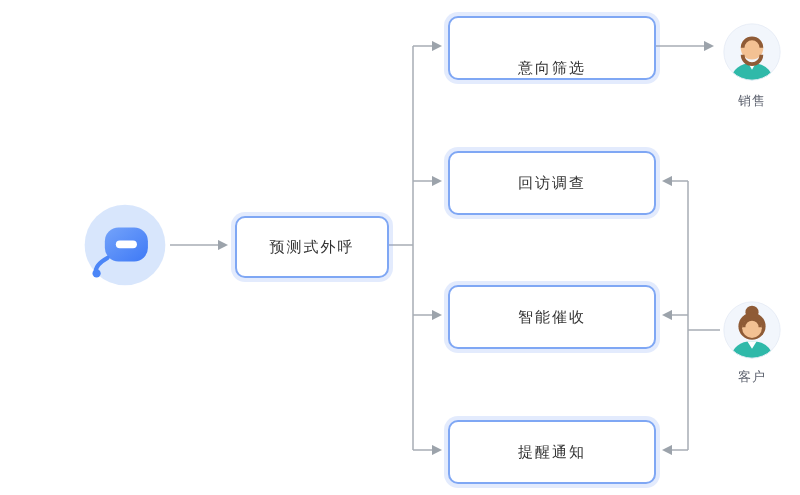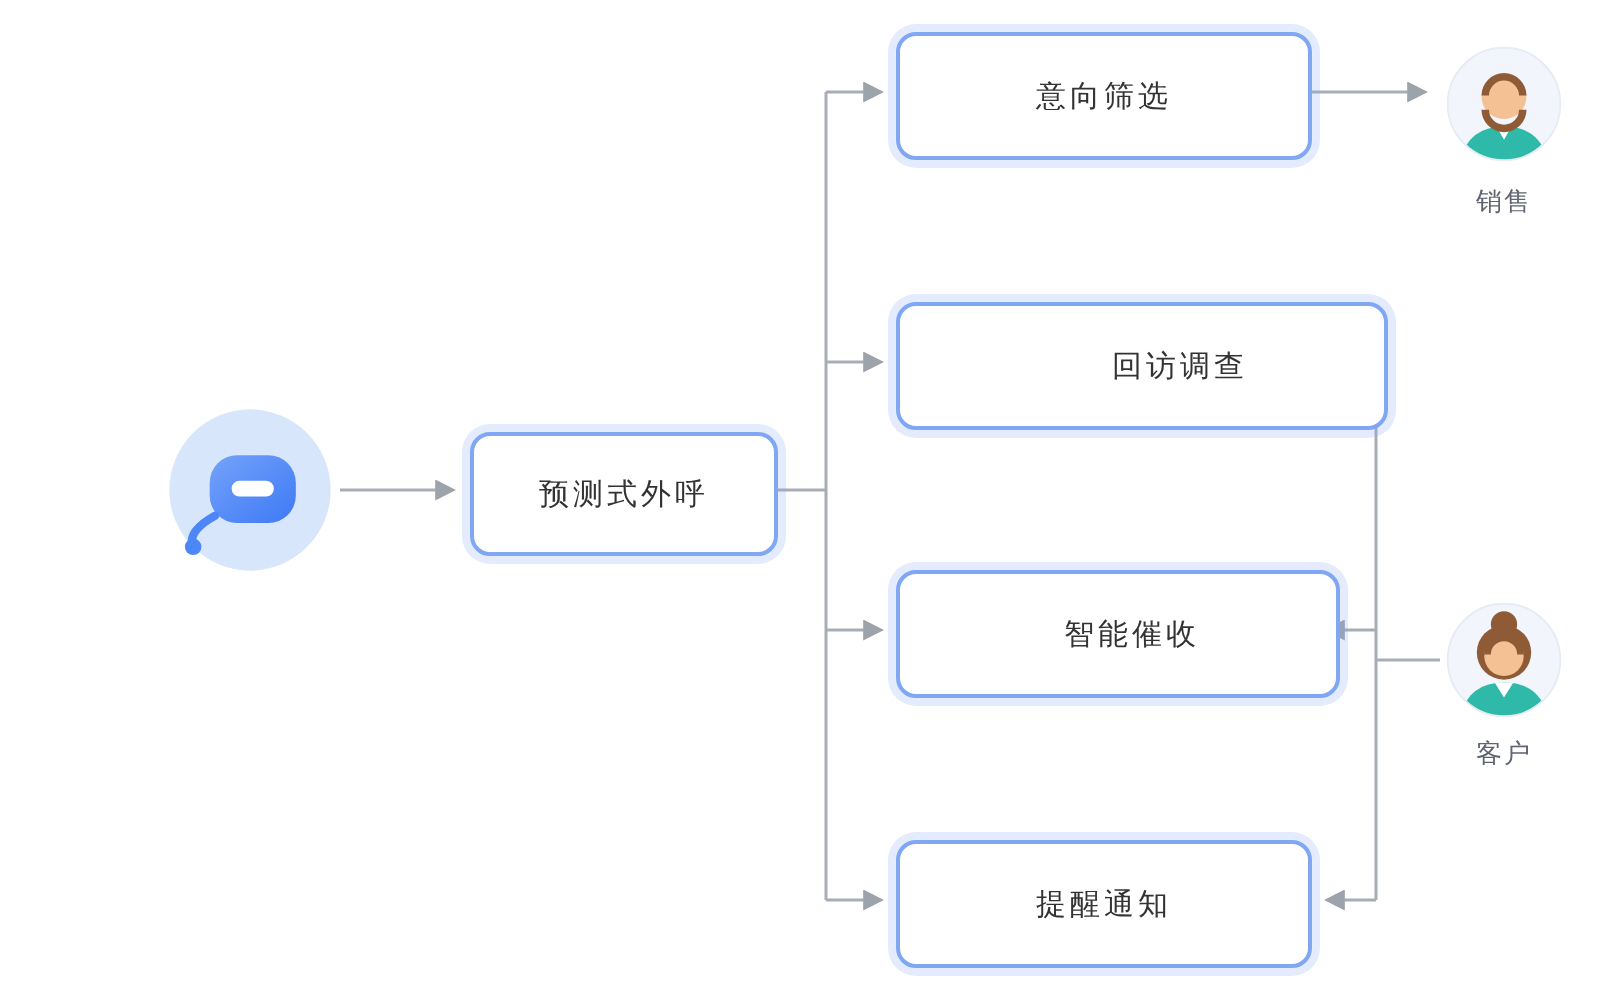--- a/index.html
+++ b/index.html
@@ -16,23 +16,23 @@
     background:#ffffff;
     border:2px solid #7fa7f4;
     border-radius:10px;
     box-shadow:0 0 0 4px rgba(126,163,245,0.22);
     display:flex;align-items:center;justify-content:center;
     font-size:15px;color:#333333;
     letter-spacing:2px;
   }
   .node-main{left:235px;top:216px;width:150px;height:58px;justify-content:center;}
   .branch{left:448px;width:204px;height:60px;}
-  .branch-1{top:16px;}
-  .branch-2{top:151px;padding-left:38px;}
-  .branch-3{top:285px;padding-left:14px;}
+  .branch-1{top:16px;align-items:flex-end;}
+  .branch-2{top:151px;}
+  .branch-3{top:285px;}
   .branch-4{top:420px;}
   .caption{
     position:absolute;
     font-size:13px;color:#5f6470;
     text-align:center;letter-spacing:1px;
     white-space:nowrap;
   }
   .robot-caption{left:35px;top:302px;width:180px;}
   .sales-caption{left:702px;top:92px;width:100px;}
   .customer-caption{left:702px;top:368px;width:100px;}

